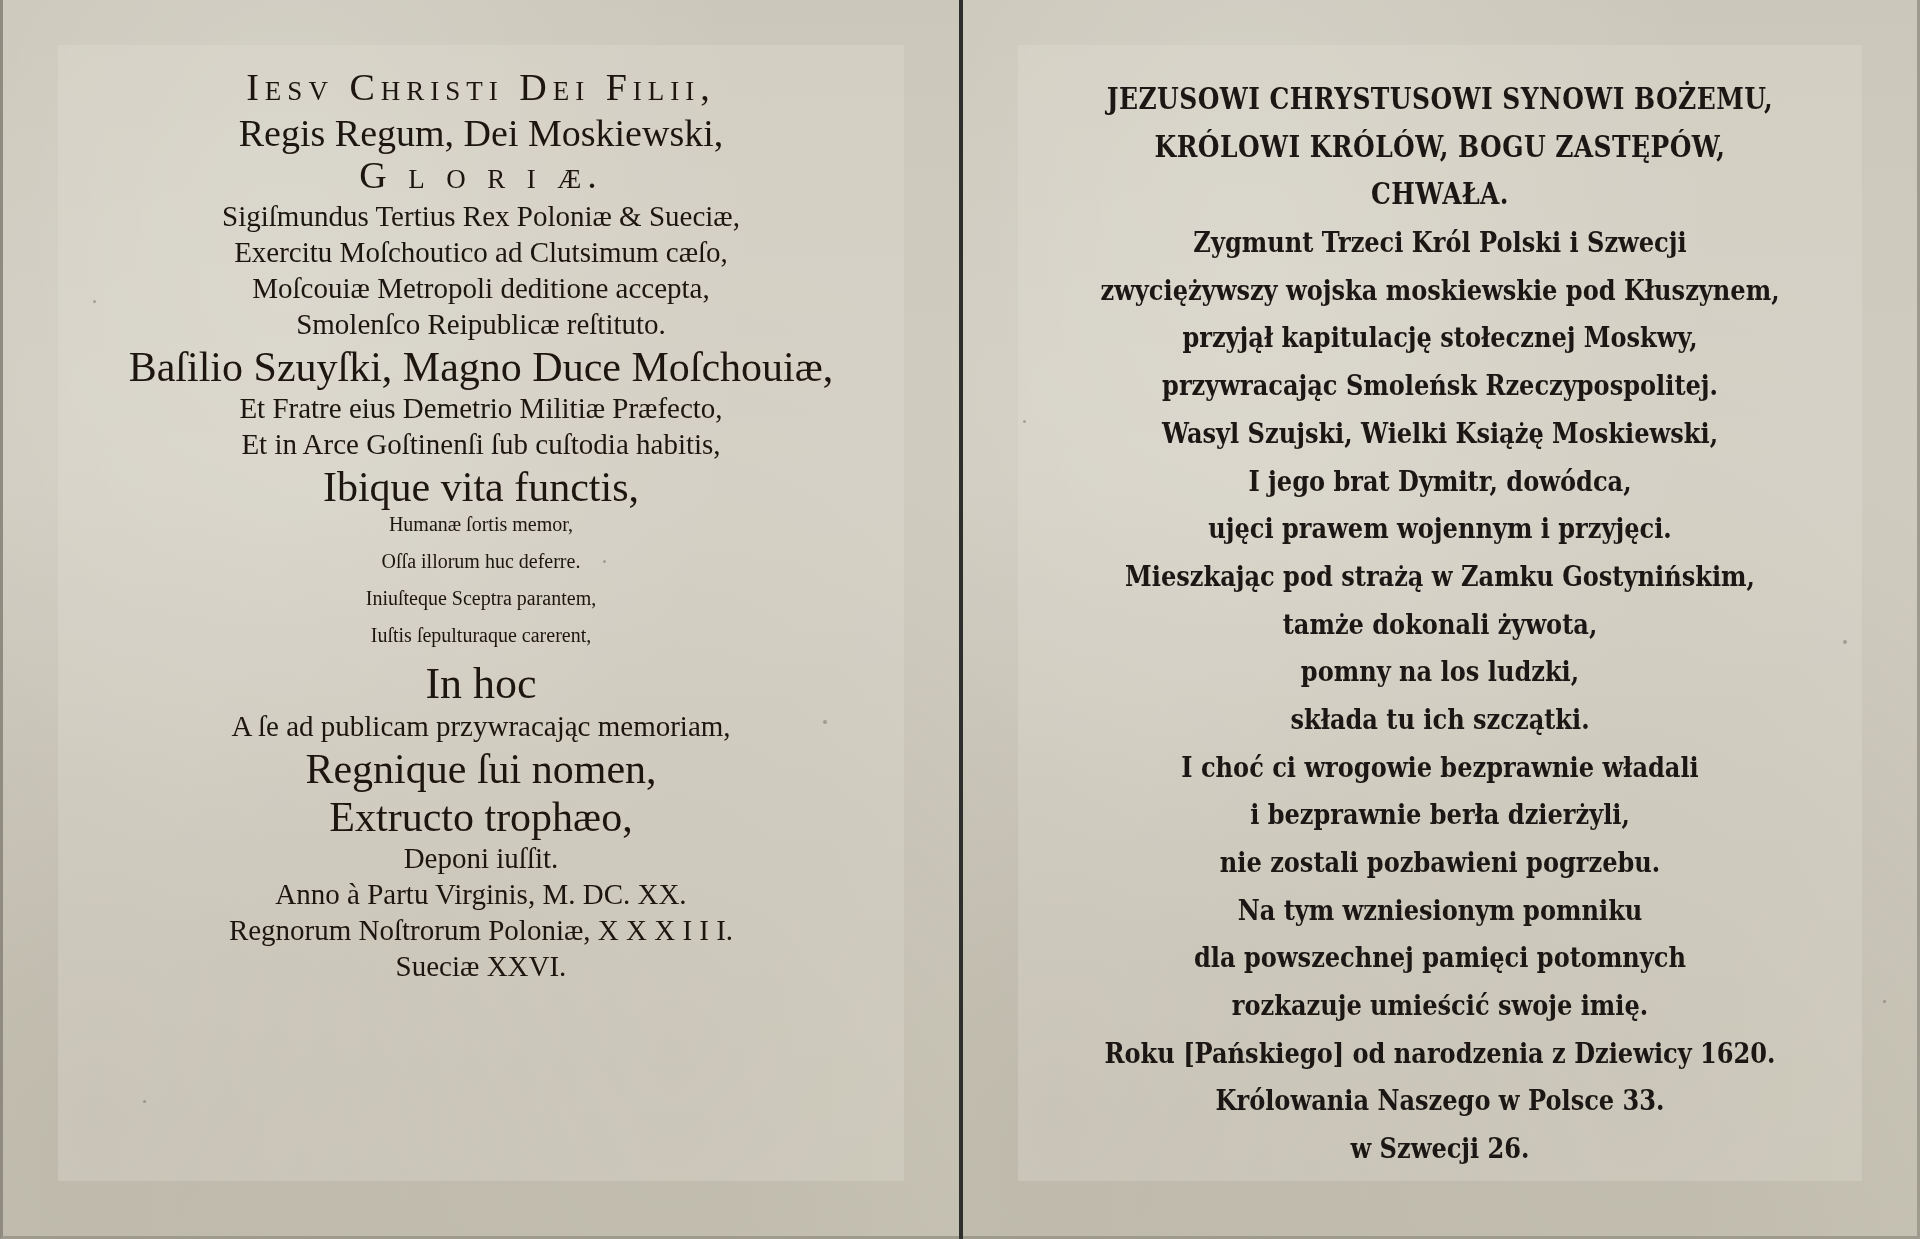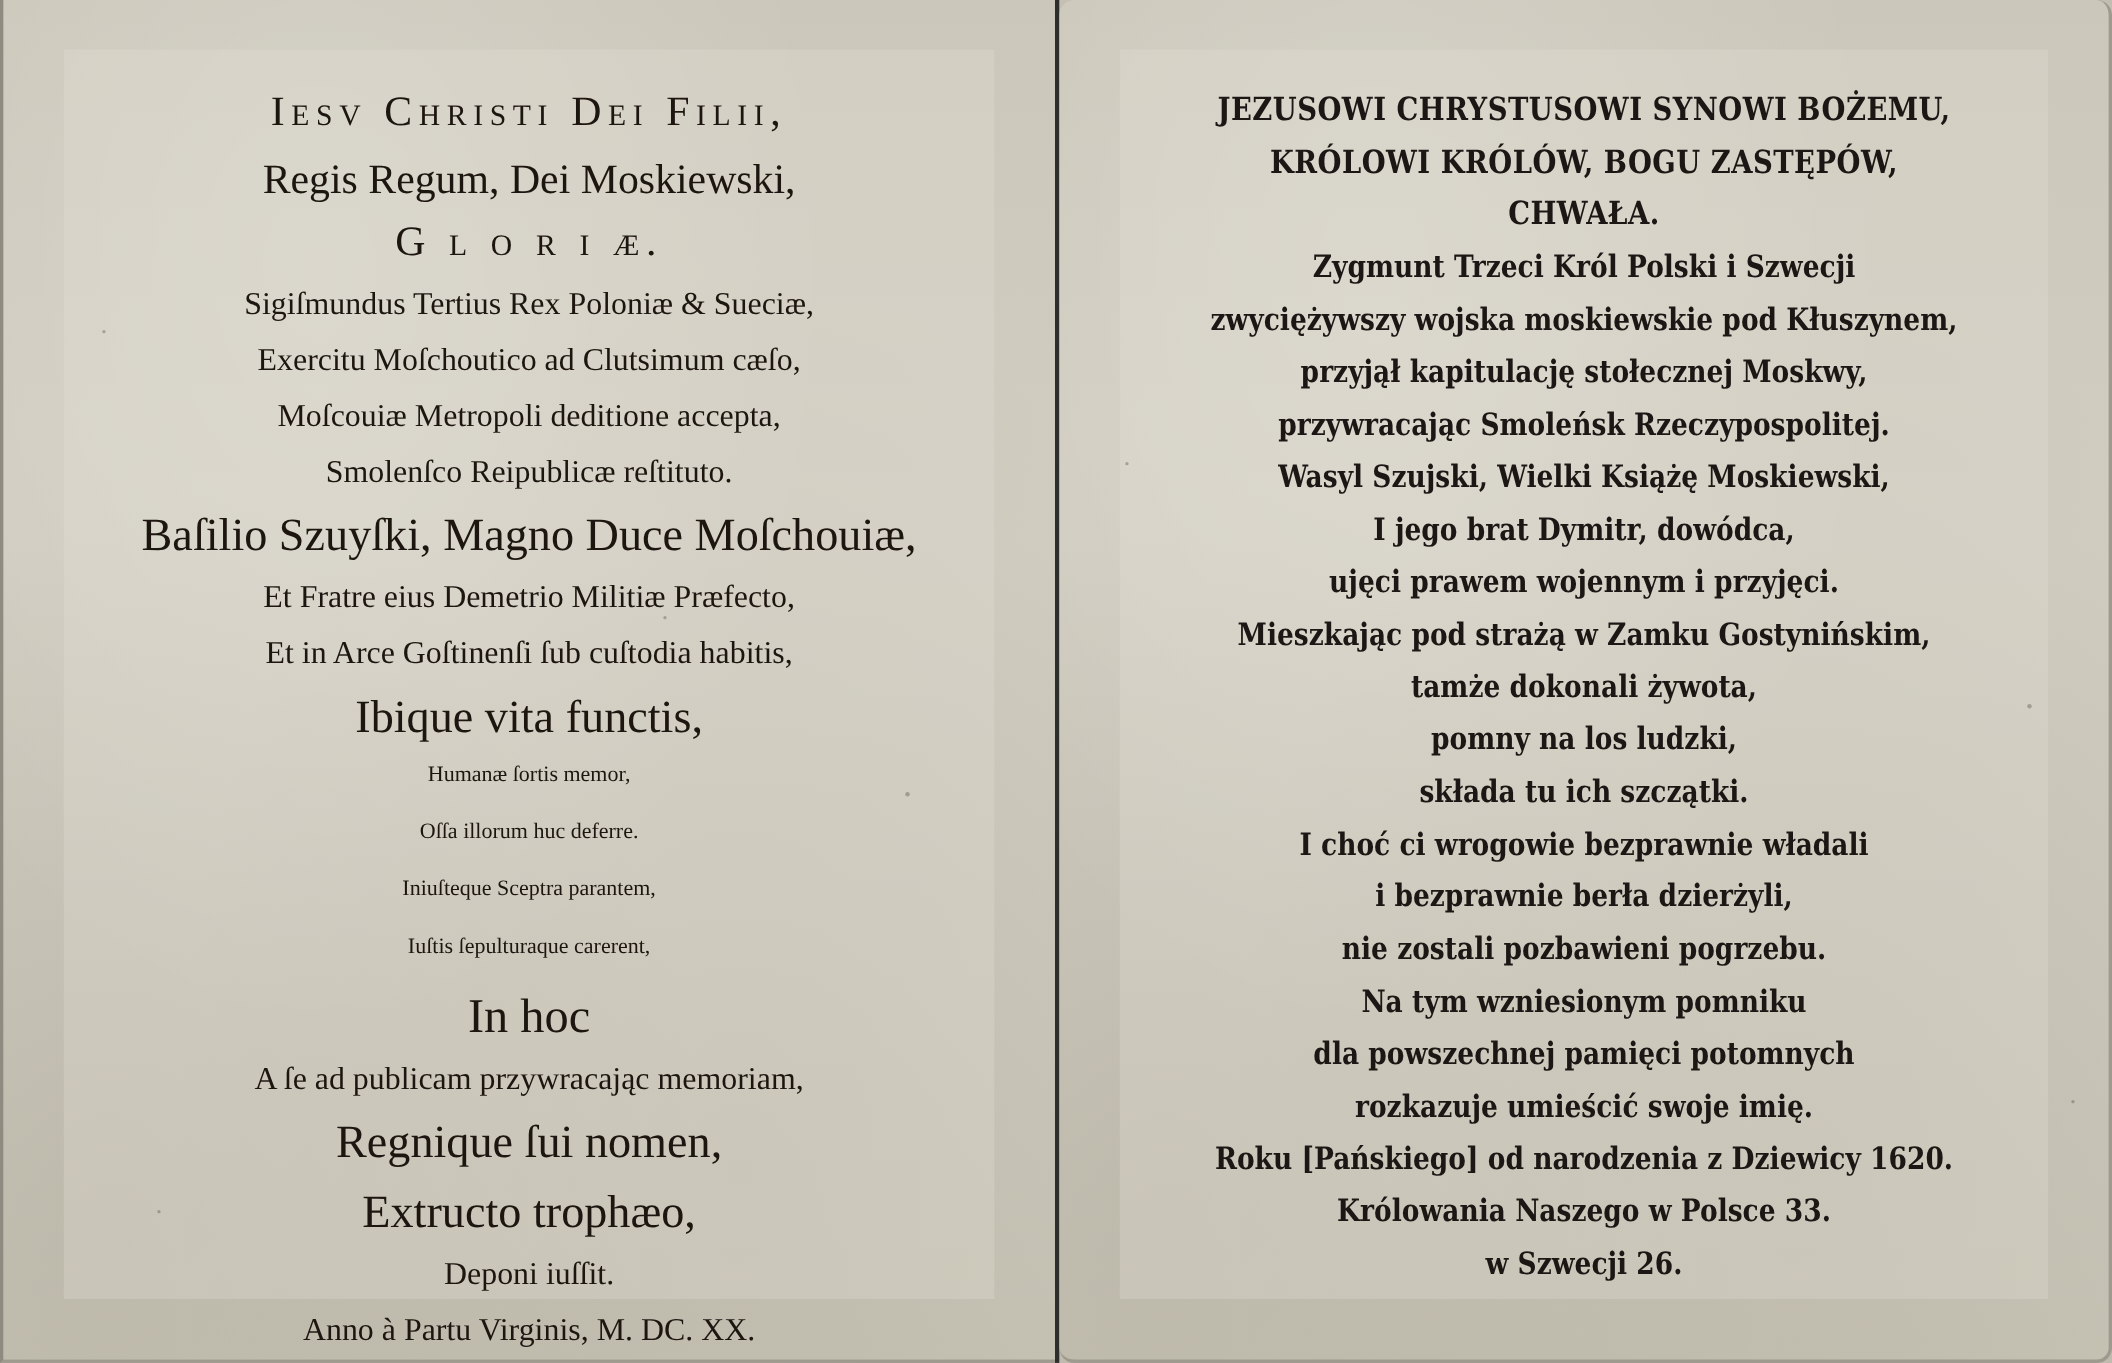--- a/index.html
+++ b/index.html
@@ -38,21 +38,20 @@
     .divider {
       width: 4px;
       height: 1239px;
       background: #2e2e2c;
       flex: 0 0 4px;
     }
     .panel-right {
       width: 957px;
       border-right: 3px solid #9e9a8e;
       border-bottom: 3px solid #9e9a8e;
-      border-radius: 14px;
     }
     .inner-plate {
       position: absolute;
       left: 55px;
       right: 55px;
       top: 45px;
       bottom: 55px;
       background: rgba(230, 226, 214, 0.28);
     }
     .text-block {
@@ -64,21 +63,20 @@
     }
     
     .latin {
       top: 68px;
       font-family: "Liberation Serif", serif;
     }
     .latin .line {
       display: block;
       white-space: nowrap;
       line-height: 1;
-      margin-top: 15px;
     }
     .latin .l-caps-lg { font-size: 38px; letter-spacing: 6px; font-variant: small-caps; height: 46px; }
     .latin .l-lg { font-size: 38px; height: 42px; }
     .latin .l-md { font-size: 29px; height: 36px; }
     .latin .l-sm { font-size: 20px; height: 37px; }
     .latin .l-xl { font-size: 42px; height: 48px; }
     .latin .l-xxl { font-size: 44px; height: 50px; }
 
     
     .polish {

